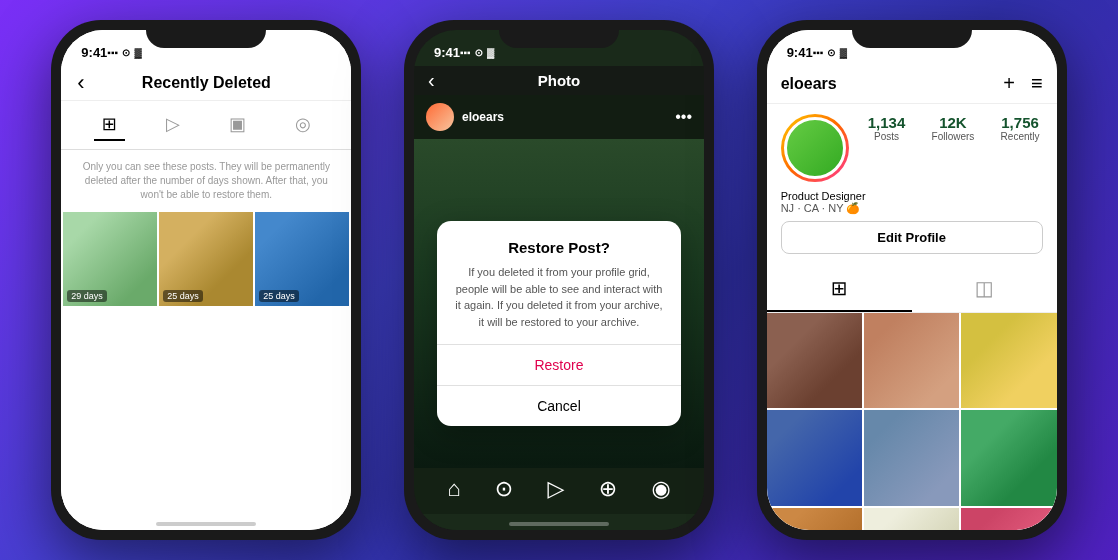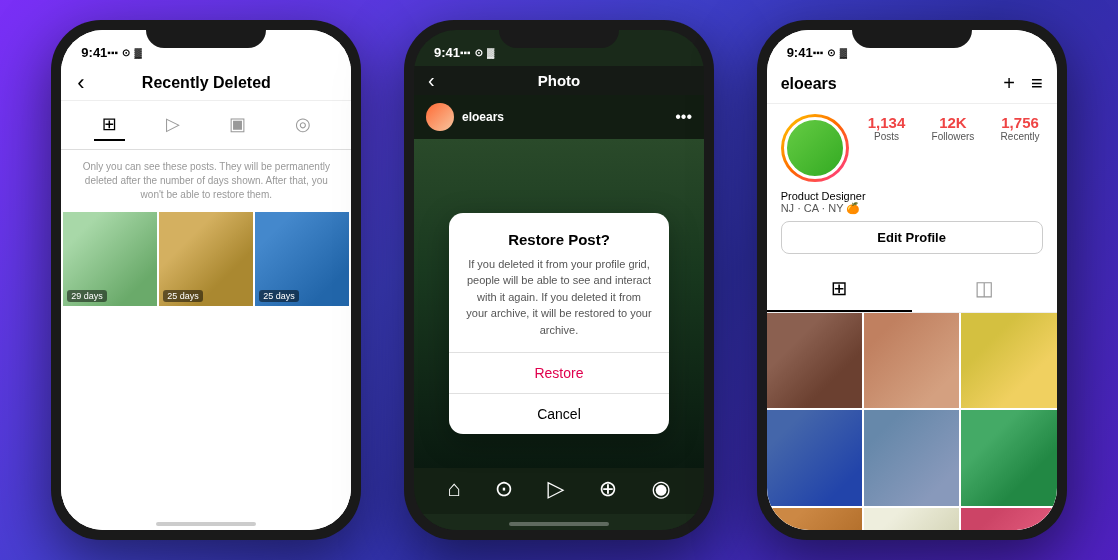--- a/index.html
+++ b/index.html
@@ -179,21 +179,21 @@
       position: absolute;
       top: 0; left: 0; right: 0; bottom: 0;
       z-index: 10;
       display: flex;
       align-items: center;
       justify-content: center;
     }
     .dialog-box {
       background: #fff;
       border-radius: 14px;
-      width: 220px;
+      width: 244px;
       overflow: hidden;
       box-shadow: 0 8px 30px rgba(0,0,0,0.3);
       margin-top: 40px;
     }
     .dialog-body { padding: 18px 16px 0; text-align: center; }
     .dialog-title { font-size: 15px; font-weight: 700; color: #000; margin-bottom: 8px; }
     .dialog-text { font-size: 11px; color: #555; line-height: 1.5; }
     .dialog-divider { height: 1px; background: #e0e0e0; margin-top: 14px; }
     .dialog-action {
       padding: 12px;
@@ -248,21 +248,21 @@
       overflow: hidden;
     }
     .profile-avatar-inner {
       width: 62px; height: 62px;
       border-radius: 50%;
       background: linear-gradient(135deg, #66cc44, #33aa22);
       border: 3px solid #fff;
     }
     .profile-counts { display: flex; gap: 20px; flex: 1; justify-content: space-around; }
     .profile-count { text-align: center; }
-    .count-num { font-size: 15px; font-weight: 700; color: #ef4444; }
+    .count-num { font-size: 15px; font-weight: 700; color: #14532d; }
     .count-label { font-size: 10px; color: #555; }
 
     .profile-bio { font-size: 12px; color: #000; line-height: 1.5; padding: 2px 0; }
     .profile-bio-detail { font-size: 11px; color: #000; }
     .profile-location { font-size: 11px; color: #555; display: flex; gap: 6px; }
 
     .edit-profile-btn {
       width: 100%;
       border: 1px solid #ccc;
       border-radius: 8px;

